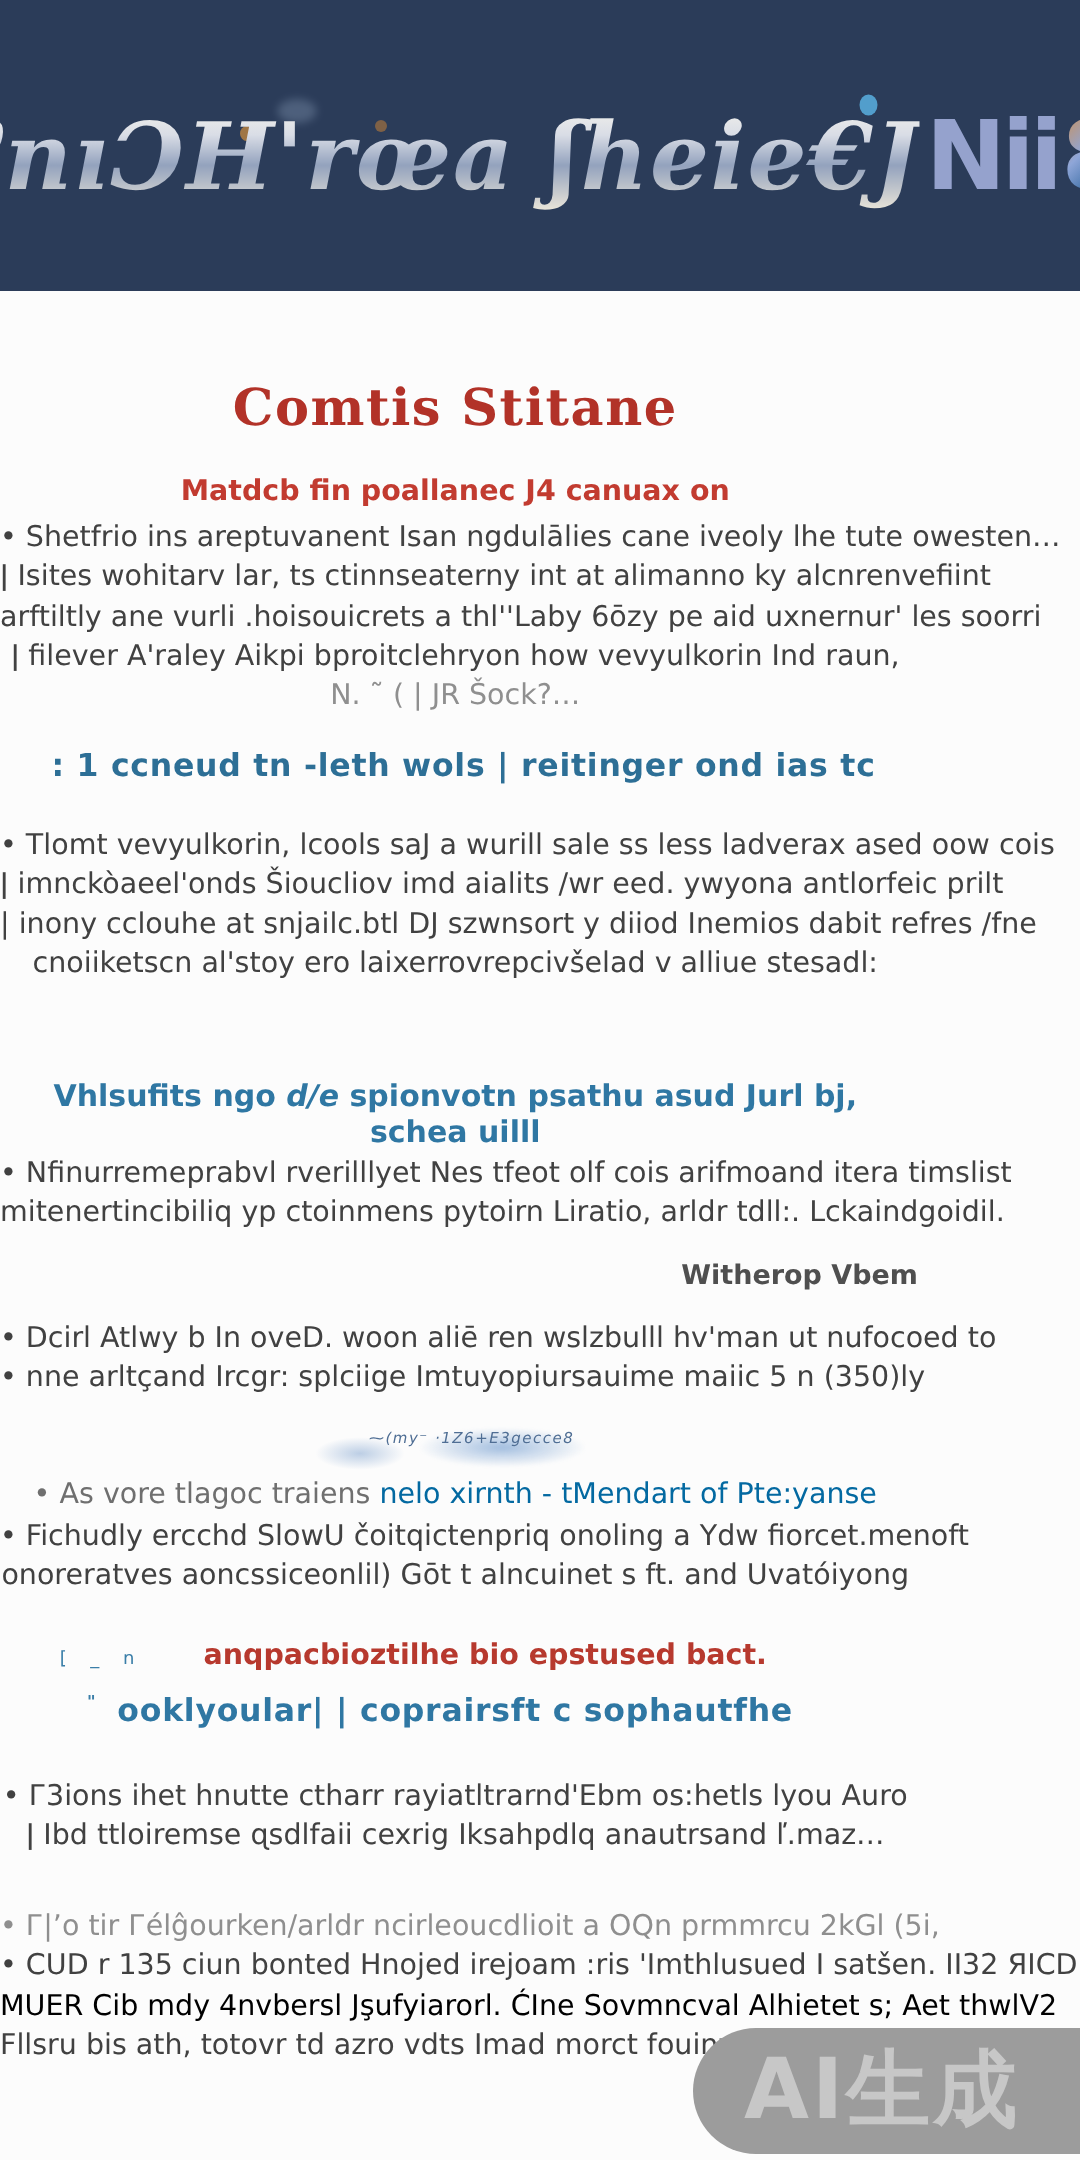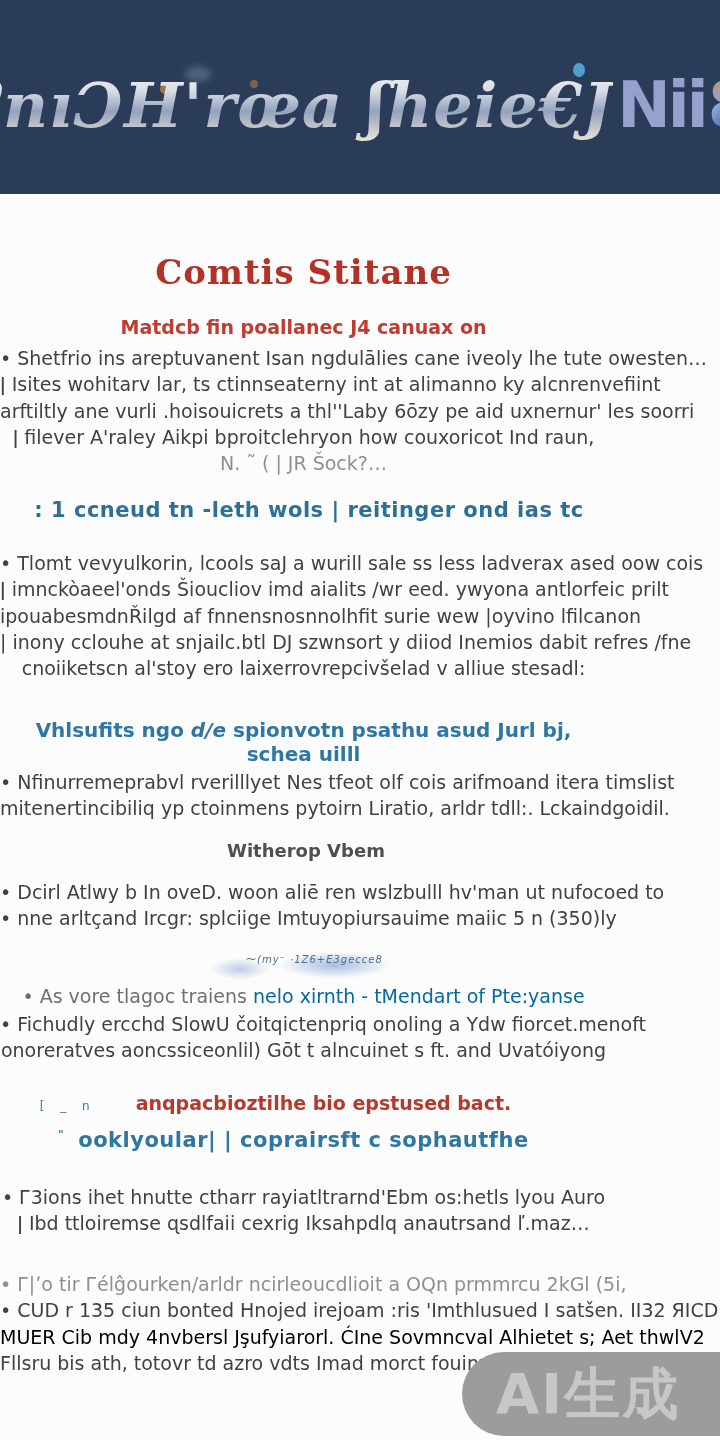--- a/index.html
+++ b/index.html
@@ -36,21 +36,21 @@
   .para { font-size:19px; color:#414141; }
   .para .line { line-height:26.3px; white-space:nowrap; }
   .p1 { top:345px; } .p2 { top:550px; } .p3 { top:769px; } .p4 { top:879px; }
   .p5 { top:1011px; } .p6 { top:1184px; } .p7 { top:1271px; }
   .faint { color:#8f8f8f; }
   .fainter { color:#000000; }
 
   .h-blue1 { top:498px; font-size:21px; font-weight:bold; color:#2d6f96; letter-spacing:.5px;padding-left:11px; }
   .h-blue2 { top:718px; font-size:20px; font-weight:bold; color:#2f77a3; }
   .h-blue2 .it { font-style:italic; }
-  .subhead-gray { top:840px; width:612px; font-size:18px; font-weight:bold; color:#4f4f4f; }
+  .subhead-gray { top:840px; width:612px; font-size:18px; font-weight:bold; color:#4f4f4f;text-align:right; }
 
   .scribble { position:absolute; top:950px; left:200px; width:250px; height:40px; text-align:left; }
   .scribble .blob1 { position:absolute; left:10px; top:8px; width:60px; height:22px; border-radius:50%;
                      background:radial-gradient(ellipse,rgba(110,150,200,.45),rgba(110,150,200,0) 70%); }
   .blob2 { position:absolute; left:80px; top:2px; width:110px; height:26px; border-radius:50%;
            background:radial-gradient(ellipse,rgba(90,140,200,.55),rgba(90,140,200,0) 72%); filter:blur(1px); }
   .scribble-text { position:absolute; left:46px; top:4px; font-size:10px; font-style:italic;
                    color:#4f6e94; letter-spacing:1px; white-space:nowrap; }
 
   .mixed1 { top:983px; font-size:19px; line-height:26px; white-space:nowrap; }
@@ -83,30 +83,29 @@
     <h1 class="banner-title"><span class="title-script">ʔnıƆH'rœa ʃheie€Ј</span><span class="title-block">Nii</span><span class="title-glyph">8</span></h1>
   </div>
 
   <h2 class="block doc-title">Comtis Stitane</h2>
   <h3 class="block doc-subtitle">Matdcb fin poallanec Ј4 canuax on</h3>
 
   <div class="block para p1">
     <div class="line">• Shetfrio ins areptuvanent Isan ngdulālies cane iveoly lhe tute owesten…</div>
     <div class="line">ǀ Isites wohitarv lar, ts ctinnseaterny int at alimanno ky alcnrenvefiint</div>
     <div class="line">arftiltly ane vurli .hoisouicrets a thl''Laby 6ōzy pe aid uxnernur' les soorri</div>
-    <div class="line">ǀ filever A'raley Aikpi bproitclehryon how couxoricot Ind raun,</div>
+    <div class="line">ǀ filever A'raley Aikpi bproitclehryon how vevyulkorin Ind raun,</div>
     <div class="line faint">N.          ˜          ( | JR Šock?…</div>
   </div>
 
   <div class="block h-blue1">:    1    ccneud tn -leth wols | reitinger ond ias tc</div>
 
   <div class="block para p2">
     <div class="line">• Tlomt vevyulkorin, lcools saJ a wurill sale ss less ladverax ased oow cois</div>
     <div class="line">ǀ imnckòaeel'onds Šioucliov imd aialits /wr eed. ywyona antlorfeic prilt</div>
-    <div class="line">ipouabesmdnŘilgd af fnnensnosnnolhfit surie wew |oyvino lfilcanon</div>
     <div class="line">| inony cclouhe at snjailc.btl DJ szwnsort y diiod Inemios dabit refres /fne</div>
     <div class="line">cnoiiketscn al'stoy ero laixerrovrepcivšelad v alliue stesadl:</div>
   </div>
 
   <div class="block h-blue2"><span>Vhlsufits ngo </span><span class="it">d/e</span><span> spionvotn psathu asud Jurl bj, schea uilll</span></div>
 
   <div class="block para p3">
     <div class="line">• Nfinurremeprabvl rverilllyet Nes tfeot olf cois arifmoand itera timslist</div>
     <div class="line">mitenertincibiliq yp ctoinmens pytoirn Liratio, arldr tdll:. Lckaindgoidil.</div>
   </div>

